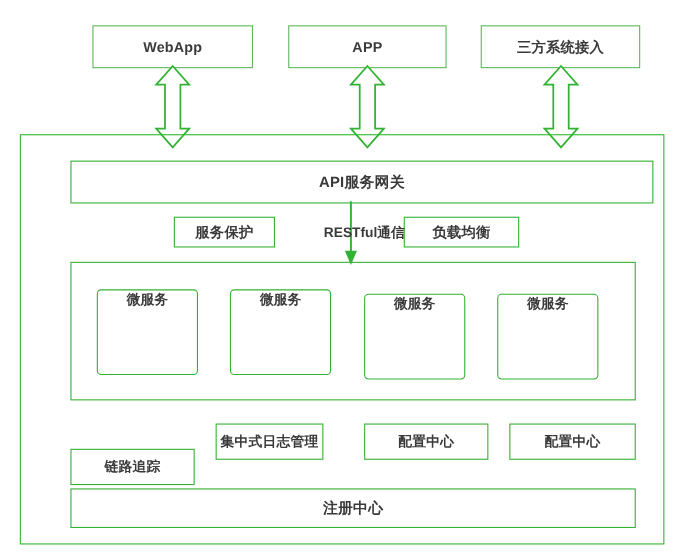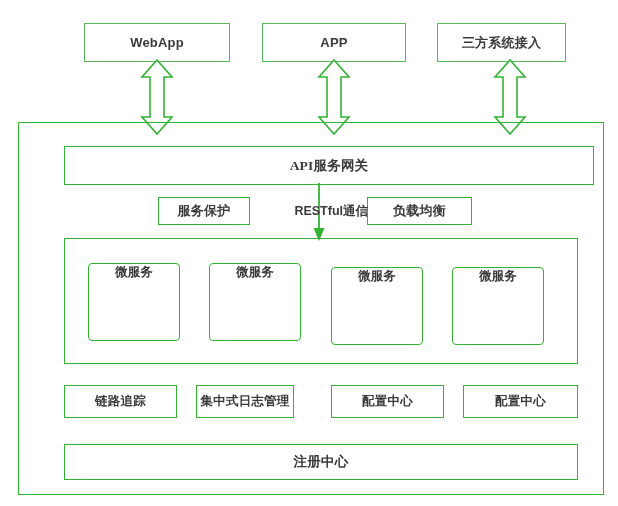--- a/index.html
+++ b/index.html
@@ -30,21 +30,21 @@
   }
   
   .client-box {
     border: 1.6px solid #5cb85c;
     font-size: 13px;
     top: 23px;
     height: 39px;
   }
   #client-webapp { left: 84px;  width: 146px; }
   #client-app    { left: 262px; width: 144px; }
-  #client-third  { left: 437px; width: 129px; }
+  #client-third  { left: 437px; width: 145px; }
 
   
   #platform-container {
     position: absolute;
     left: 18px;
     top: 122px;
     width: 586px;
     height: 373px;
     box-sizing: border-box;
     border: 1.8px solid #2eb82e;
@@ -52,21 +52,20 @@
   }
 
   
   .inner-box {
     border: 1.6px solid #33b233;
     font-size: 13px;
   }
   #api-gateway {
     left: 64px; top: 146px; width: 530px; height: 39px;
     font-size: 13.5px;
-    font-family: Liberation Serif, serif;
   }
   #service-protection { left: 158px; top: 197px; width: 92px; height: 28px; }
   #load-balance       { left: 367px; top: 197px; width: 105px; height: 28px; }
 
   #restful-label {
     position: absolute;
     left: 276px;
     top: 197px;
     width: 92px;
     height: 28px;
@@ -109,21 +108,21 @@
   #ms-2 { left: 209px; top: 263px; }
   #ms-3 { left: 331px; top: 267px; }
   #ms-4 { left: 452px; top: 267px; }
 
   
   .support-box {
     top: 385px;
     height: 33px;
     font-size: 12.5px;
   }
-  #support-trace   { left: 64px;  width: 113px; }
+  #support-trace   { left: 64px;  width: 113px; margin-top: 23px; }
   #support-logging { left: 196px; width: 98px; }
   #support-config1 { left: 331px; width: 113px; }
   #support-config2 { left: 463px; width: 115px; }
 
   #registry {
     left: 64px; top: 444px; width: 514px; height: 36px;
     font-size: 13.5px;
   }
 
   

